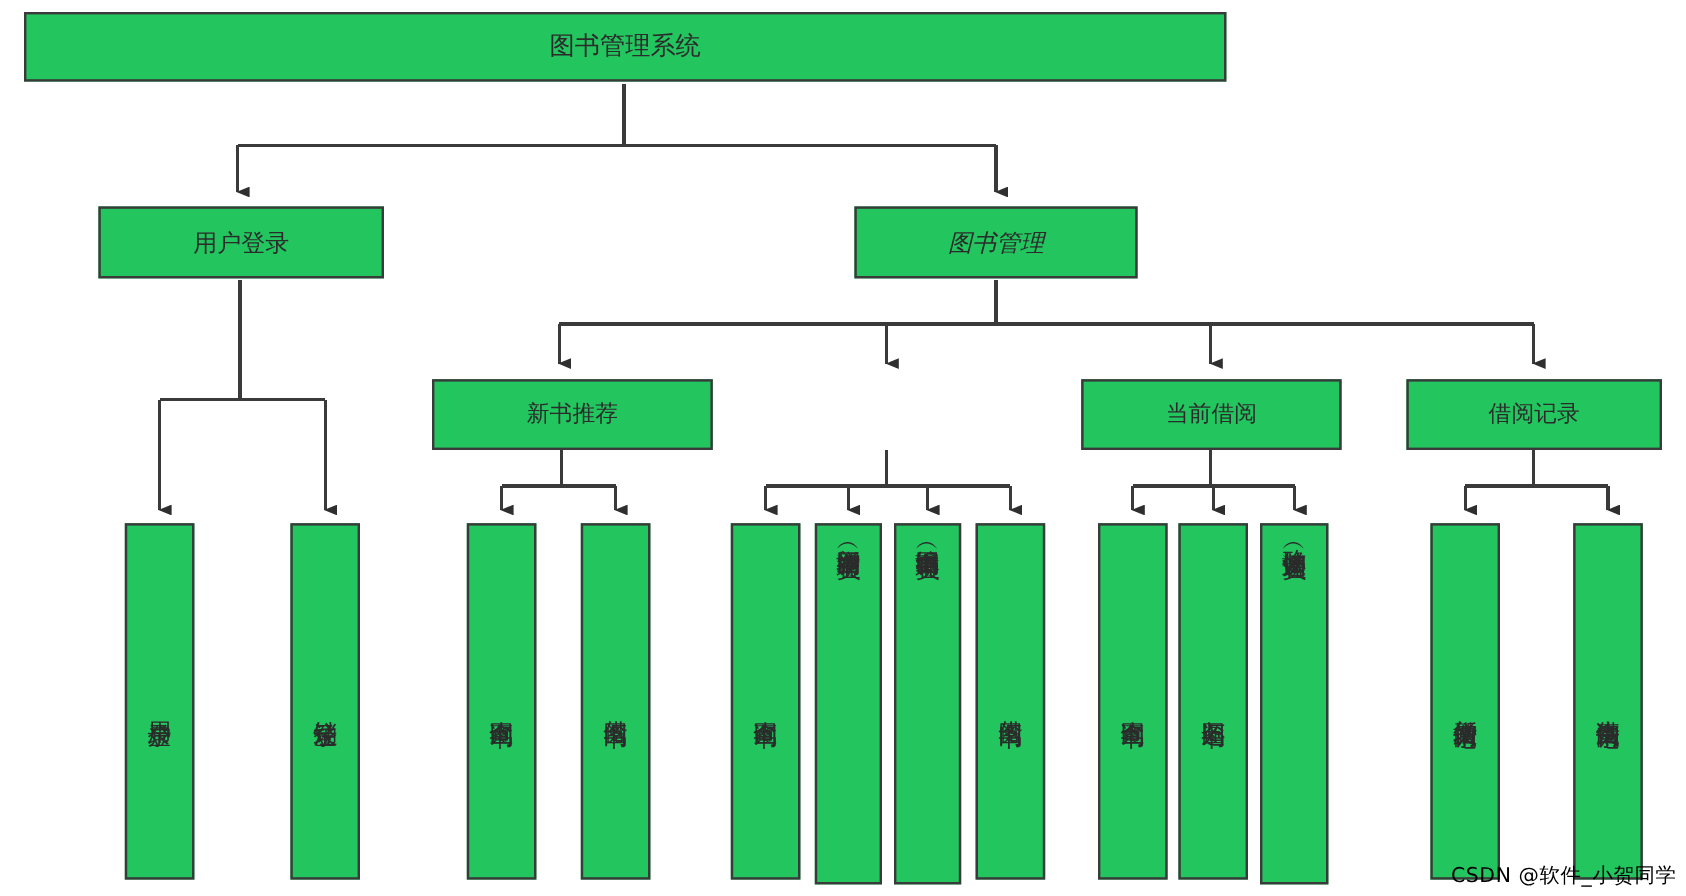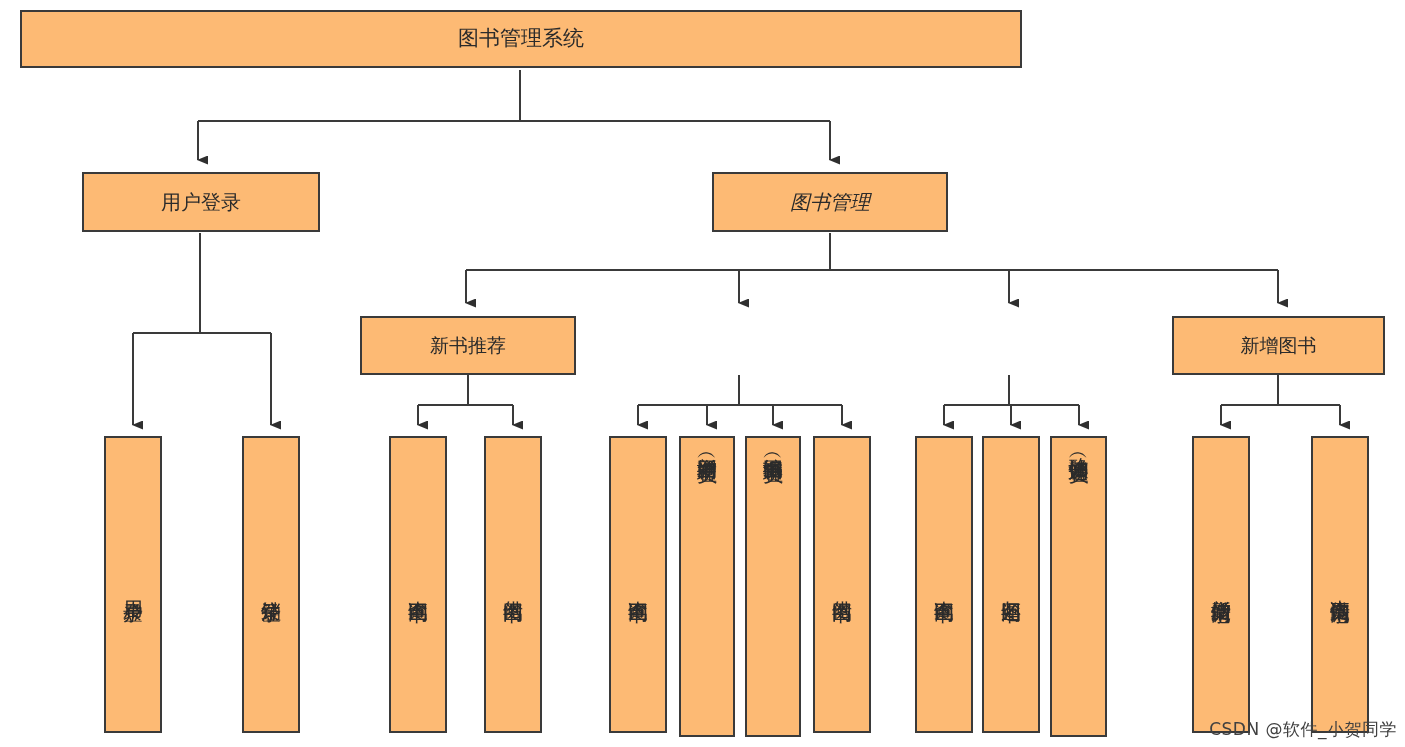--- a/index.html
+++ b/index.html
@@ -22,21 +22,21 @@
     position: absolute;
     left: 0;
     top: 0;
     width: 1405px;
     height: 747px;
   }
   
   .node {
     position: absolute;
     box-sizing: border-box;
-    background: #fdba74;
+    background: #22c55e;
     border: 2px solid #3a3a3a;
     display: flex;
     align-items: center;
     justify-content: center;
     color: #2b2b2b;
     z-index: 2;
   }
   .node-label {
     display: block;
     text-align: center;
@@ -63,21 +63,21 @@
   }
   .node.leaf.center-text {
     align-items: center;
   }
   
   #watermark {
     position: absolute;
     right: 8px;
     bottom: 6px;
     font-size: 17px;
-    color: #404040;
+    color: #000000;
     letter-spacing: 0.5px;
     z-index: 3;
     white-space: nowrap;
     font-family: "DejaVu Sans", "Liberation Sans", sans-serif;
     margin-left: 31px;
   }
 </style>
 </head>
 <body>
 
@@ -138,28 +138,31 @@
   </div>
 
   <div class="node level-1" style="left:82px; top:172px; width:238px; height:60px;">
     <span class="node-label">用户登录</span>
   </div>
 
   <div class="node level-1" style="left:712px; top:172px; width:236px; height:60px;font-style:italic;">
     <span class="node-label">图书管理</span>
   </div>
 
-  <div class="node level-2" style="left:360px; top:316px; width:216px; height:59px;">
+  <div class="node level-2" style="left:360px; top:316px; width:234px; height:59px;">
     <span class="node-label">新书推荐</span>
   </div>
 
 
+  <div class="node level-2" style="left:901px; top:316px; width:217px; height:59px;">
+    <span class="node-label">当前借阅</span>
+  </div>
 
   <div class="node level-2" style="left:1172px; top:316px; width:213px; height:59px;">
-    <span class="node-label">新增图书</span>
+    <span class="node-label">借阅记录</span>
   </div>
 
   <div class="node leaf center-text" style="left:104px; top:436px; width:58px; height:297px;">
     <span class="node-label">用户登录</span>
   </div>
 
   <div class="node leaf center-text" style="left:242px; top:436px; width:58px; height:297px;">
     <span class="node-label">注销登录</span>
   </div>
 

